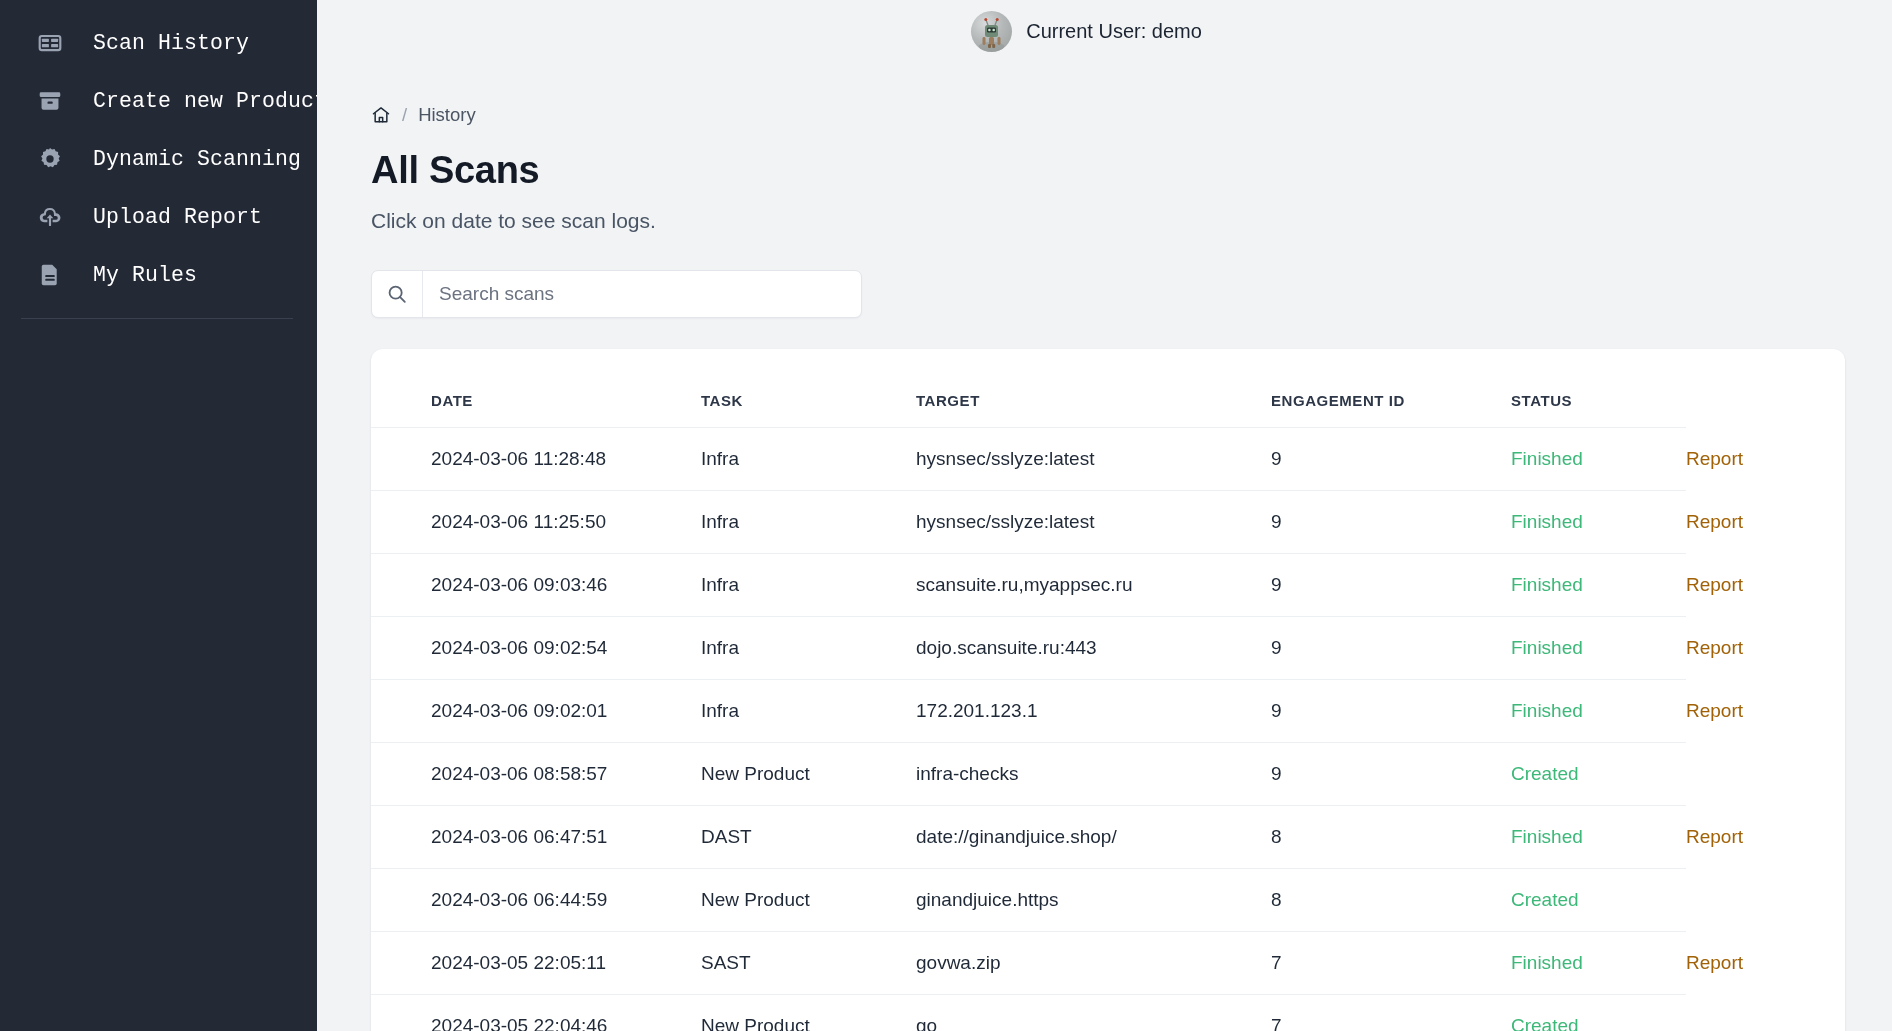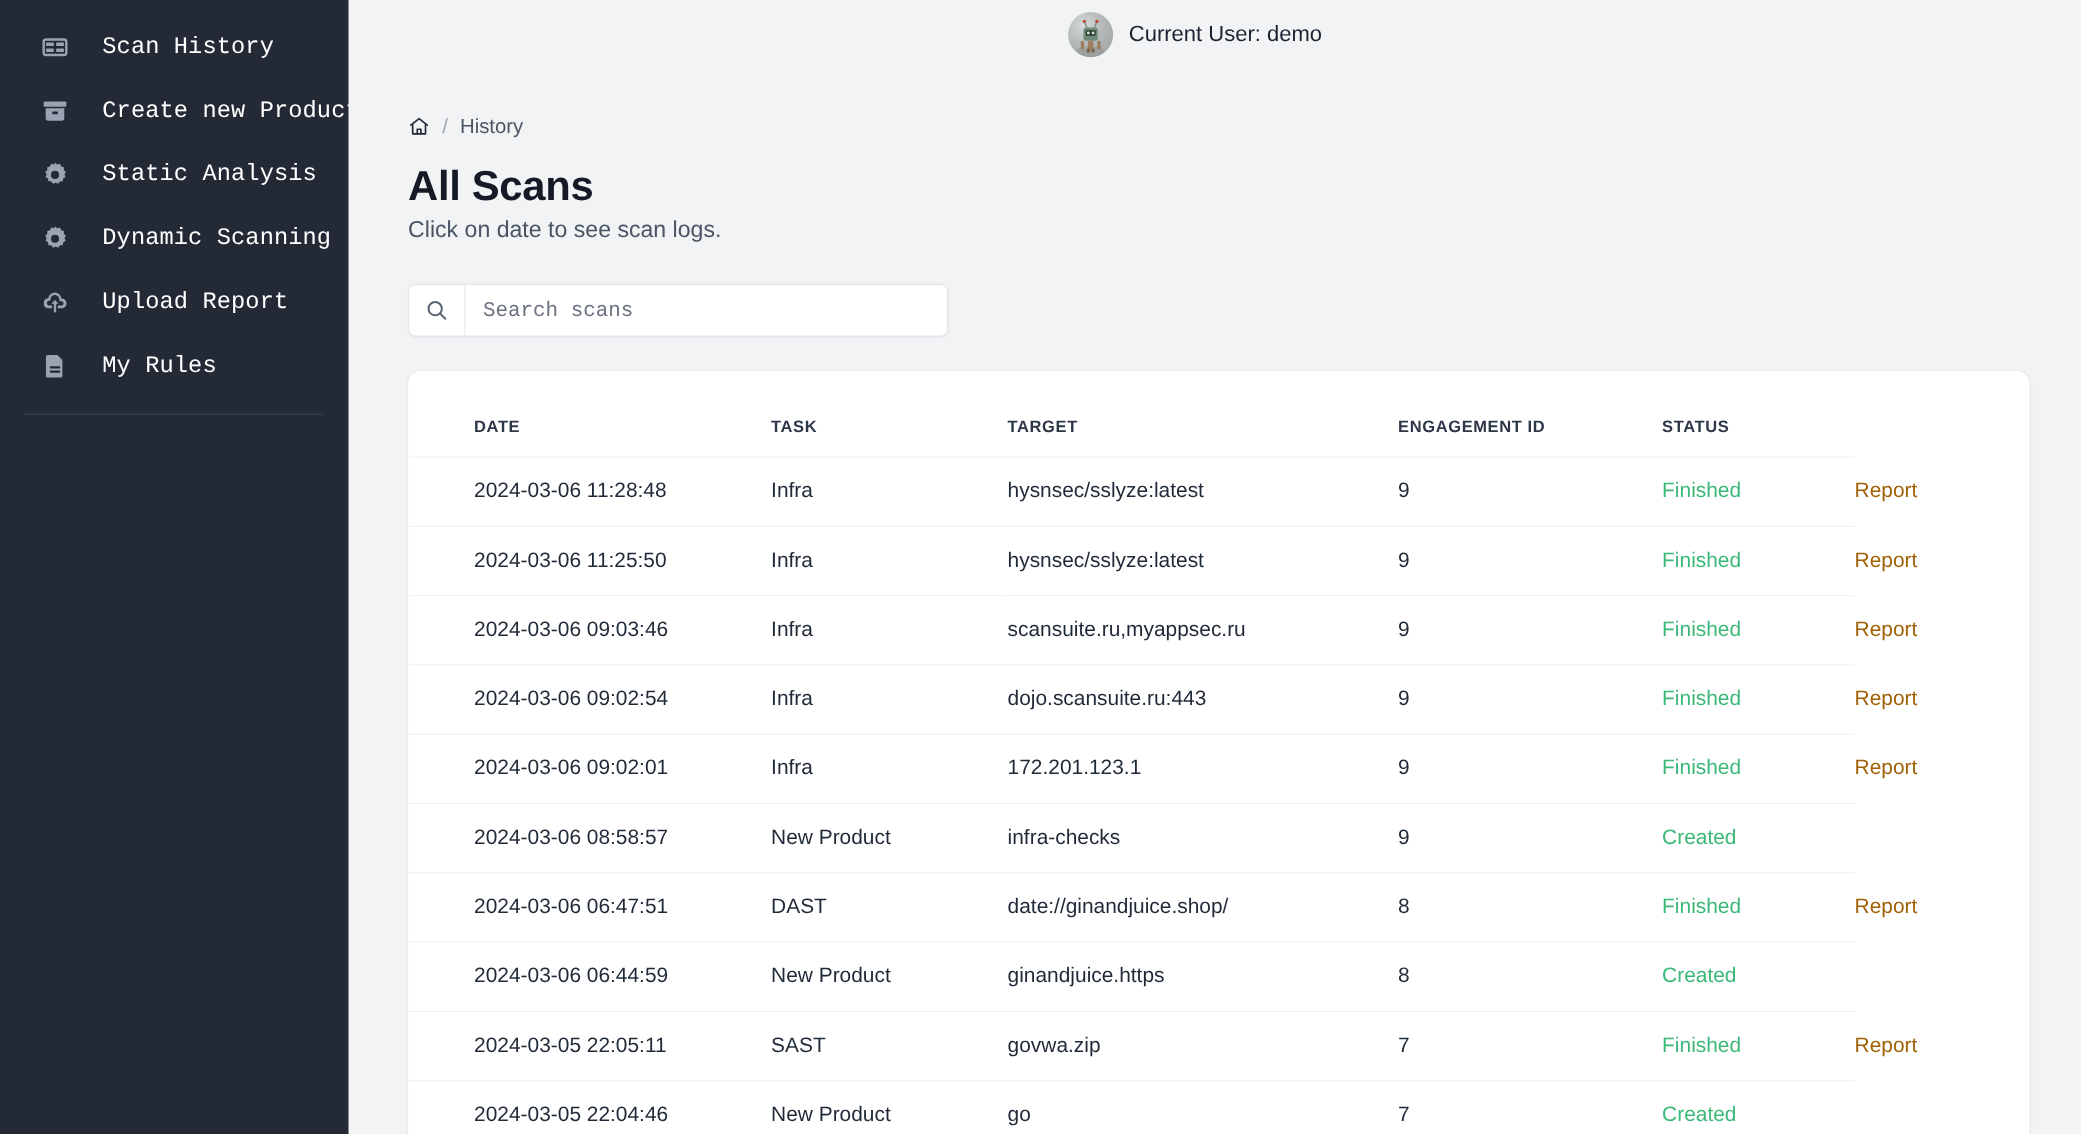--- a/index.html
+++ b/index.html
@@ -97,21 +97,21 @@
   .bc-link { color: #4b5563; cursor: pointer; text-decoration: none; }
 
   .page-title {
     margin-top: 23px;
     font-size: 38px;
     font-weight: bold;
     color: #151b26;
     letter-spacing: -0.3px;
   }
   .page-sub {
-    margin-top: 5px;
+    margin-top: 17px;
     font-size: 21px;
     color: #495464;
   }
 
   .search-wrap {
     margin-top: 37px;
     width: 491px;
     height: 48px;
     background: #ffffff;
     border: 1px solid #e2e5ea;
@@ -128,21 +128,21 @@
     cursor: pointer;
   }
   .search-input {
     flex: 1;
     height: 46px;
     border: none;
     outline: none;
     padding: 3px 16px;
     font-size: 19px;
     color: #a16207;
-    font-family: Liberation Mono, monospace;
+    font-family: Liberation Sans, sans-serif;
     background: transparent;
   }
   .search-input::placeholder { color: #6b7280; }
 
   
   .card {
     margin-top: 31px;
     margin-right: 47px;
     background: #ffffff;
     border-radius: 12px;
@@ -210,29 +210,20 @@
         </div>
         <div class="nav-item">
           <span class="nav-icon">
             <svg width="26" height="26" viewBox="0 0 24 24" fill="currentColor">
               <rect x="2.5" y="4" width="19" height="4.4" rx="1.2"></rect>
               <path d="M4.2 9.6h15.6v8.6a1.8 1.8 0 0 1-1.8 1.8H6a1.8 1.8 0 0 1-1.8-1.8z"></path>
               <rect x="9.7" y="12.4" width="4.8" height="2.2" rx="0.8" fill="#242936"></rect>
             </svg>
           </span>
           <span class="nav-label">Create new Product</span>
-        </div>
-        <div class="nav-item">
-          <span class="nav-icon">
-            <svg width="26" height="26" viewBox="0 0 24 24" fill="currentColor">
-              <path d="M12 1.8l1.9 1.5 2.3-.6 1 2.2 2.3.6-.1 2.4 1.8 1.6-1.2 2 .9 2.2-2 1.3-.4 2.4-2.4.2-1.4 1.9-2.2-.9-2.2.9-1.4-1.9-2.4-.2-.4-2.4-2-1.3.9-2.2-1.2-2 1.8-1.6-.1-2.4 2.3-.6 1-2.2 2.3.6z"></path>
-              <circle cx="12" cy="12" r="3.4" fill="#242936"></circle>
-            </svg>
-          </span>
-          <span class="nav-label">Static Analysis</span>
         </div>
         <div class="nav-item">
           <span class="nav-icon">
             <svg width="26" height="26" viewBox="0 0 24 24" fill="currentColor">
               <path d="M12 1.8l1.9 1.5 2.3-.6 1 2.2 2.3.6-.1 2.4 1.8 1.6-1.2 2 .9 2.2-2 1.3-.4 2.4-2.4.2-1.4 1.9-2.2-.9-2.2.9-1.4-1.9-2.4-.2-.4-2.4-2-1.3.9-2.2-1.2-2 1.8-1.6-.1-2.4 2.3-.6 1-2.2 2.3.6z"></path>
               <circle cx="12" cy="12" r="3.4" fill="#242936"></circle>
             </svg>
           </span>
           <span class="nav-label">Dynamic Scanning</span>
         </div>

